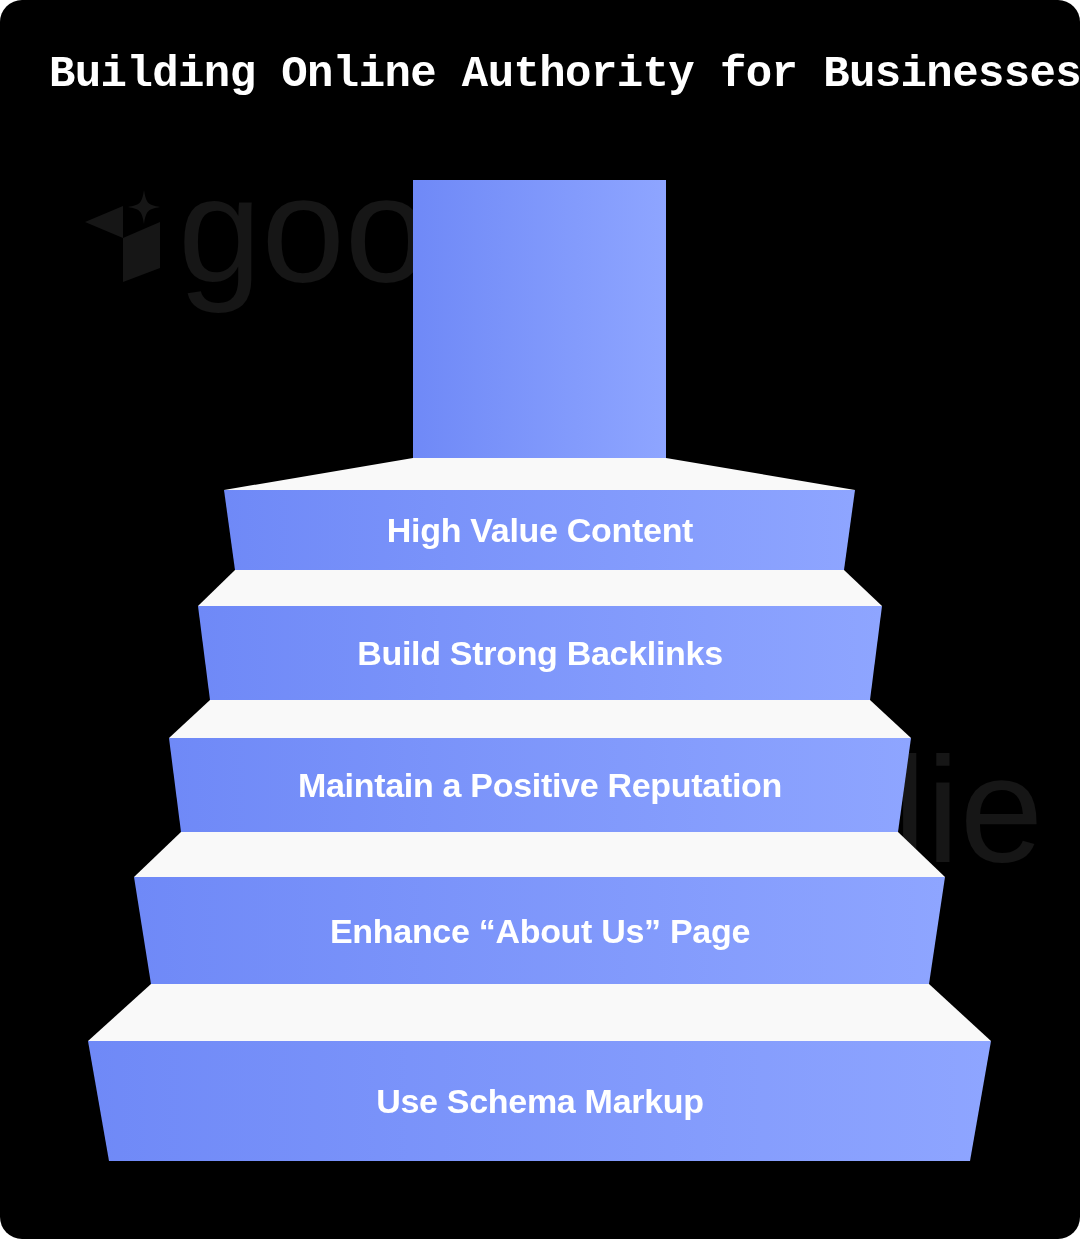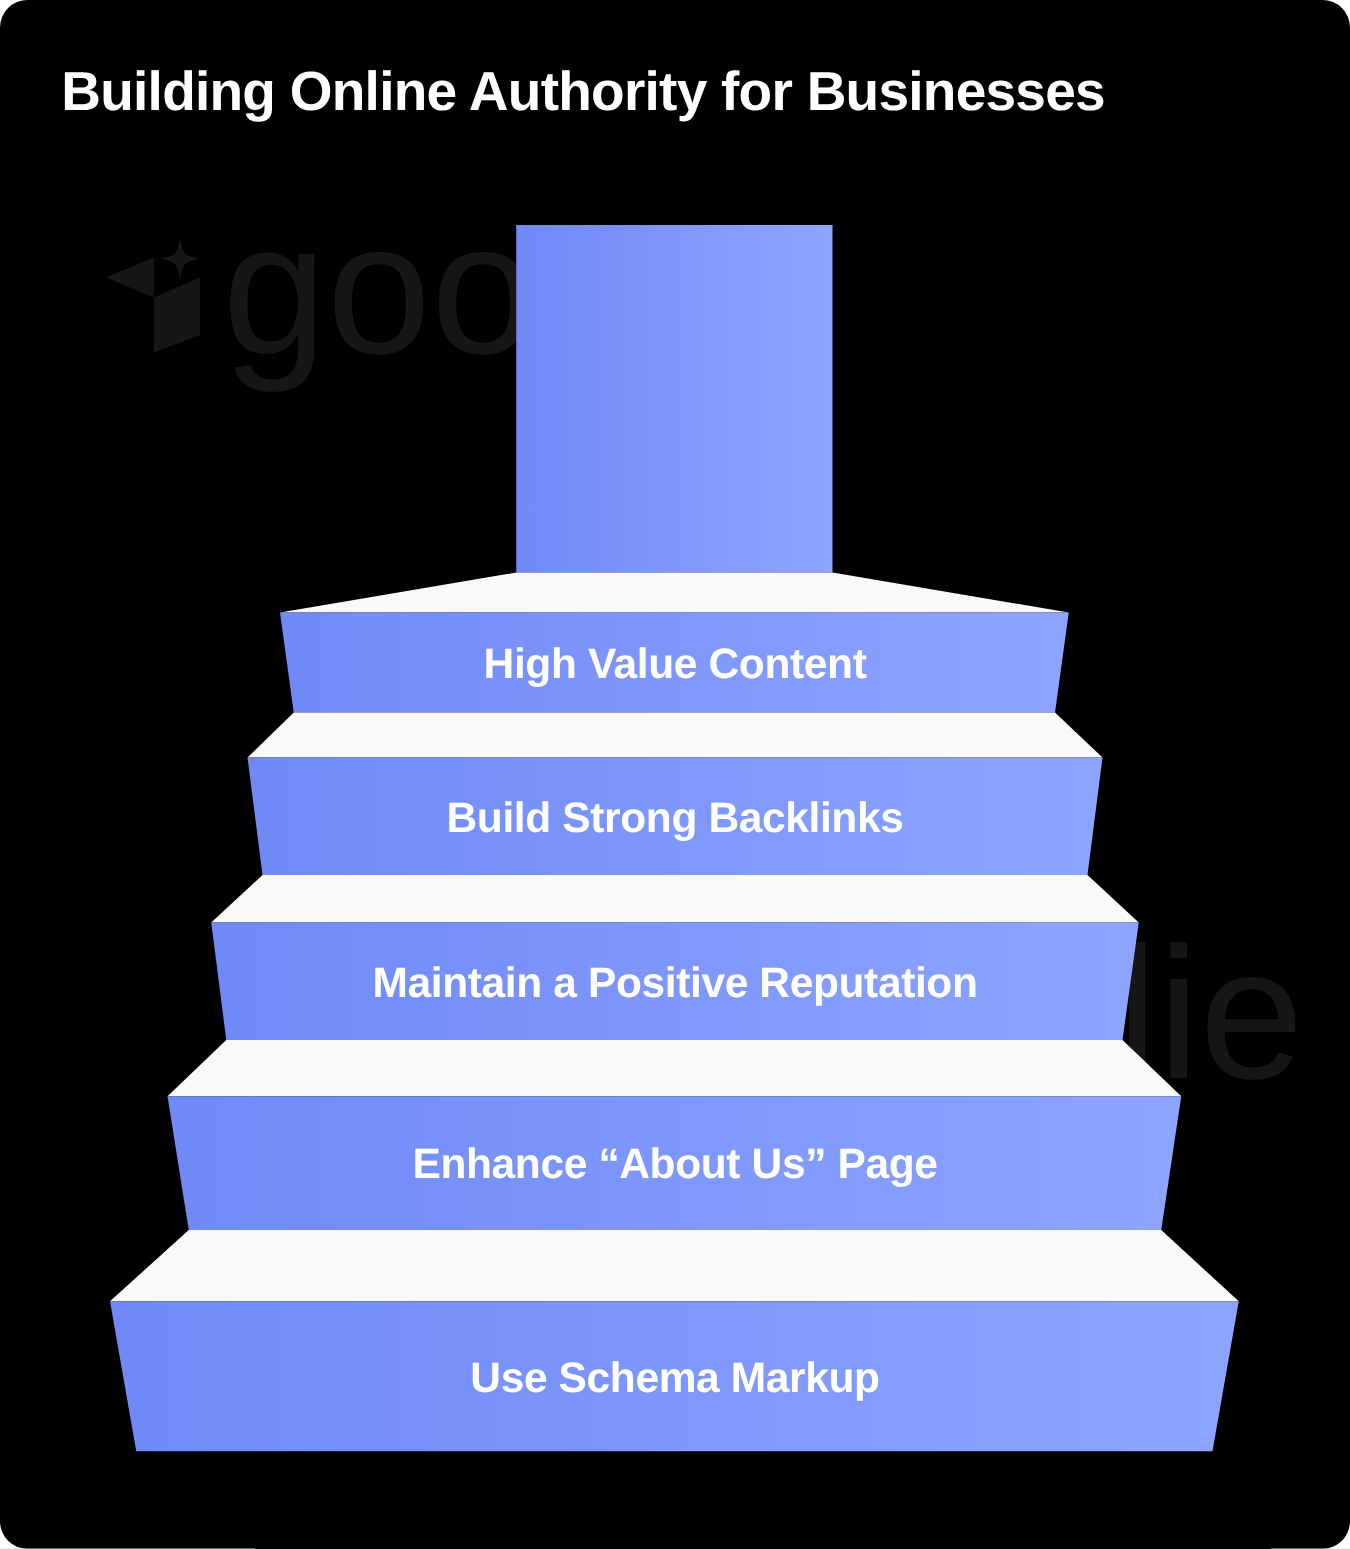--- a/index.html
+++ b/index.html
@@ -19,21 +19,21 @@
       background: #000000;
       border-radius: 22px;
       overflow: hidden;
     }
     .title {
       position: absolute;
       left: 49px;
       top: 46px;
       margin: 0;
       color: #ffffff;
-      font-family: Liberation Sans, sans-serif;
+      font-family: Liberation Mono, monospace;
       font-weight: 700;
       font-size: 44px;
       line-height: 56px;
       letter-spacing: -0.6px;
       white-space: nowrap;
     }
     svg.stage {
       position: absolute;
       left: 0;
       top: 0;

